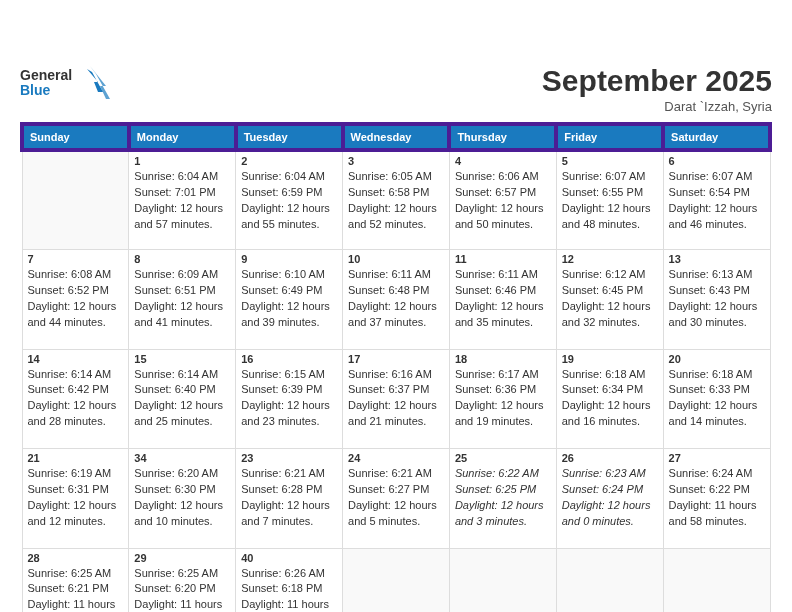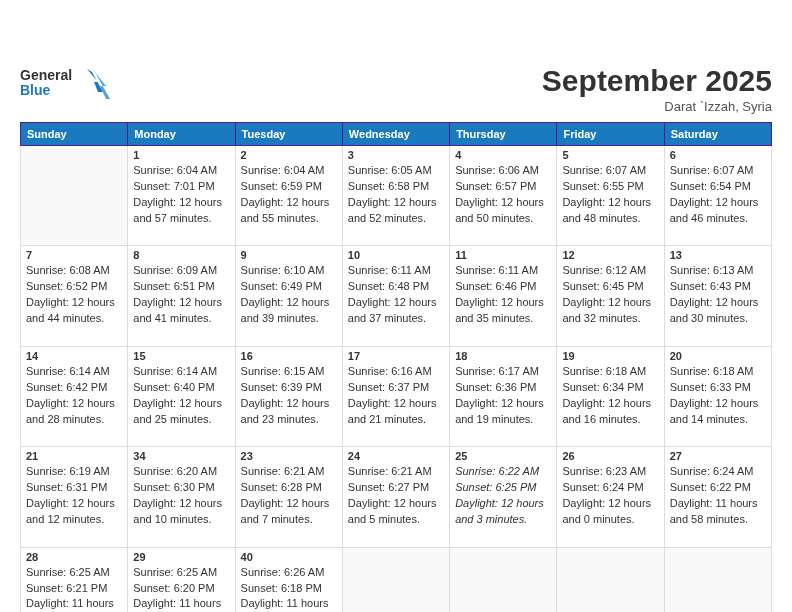--- a/index.html
+++ b/index.html
@@ -48,21 +48,21 @@
       flex: 1;
       font-size: 9.5px;
     }
     .calendar th {
       background: #1a7abf;
       color: #fff;
       text-align: left;
       padding: 5px 6px;
       font-size: 11px;
       font-weight: bold;
-      border: 1px solid #4c1d95;
+      border: 4px solid #4c1d95;
     }
     .calendar td {
       vertical-align: top;
       border: 1px solid #ddd;
       padding: 3px 5px;
       width: calc(100% / 7);
       min-height: 80px;
       height: 88px;
     }
     .day-num {
@@ -298,21 +298,21 @@
           </td>
           <td>
             <span class="day-num">25</span>
             <div class="day-info" style="white-space: pre-line; font-style: italic;">Sunrise: 6:22 AM
 Sunset: 6:25 PM
 Daylight: 12 hours
 and 3 minutes.</div>
           </td>
           <td>
             <span class="day-num">26</span>
-            <div class="day-info" style="white-space: pre-line;">Sunrise: 6:23 AM
+            <div class="day-info" style="white-space: pre-line; font-style: italic;">Sunrise: 6:23 AM
 Sunset: 6:24 PM
 Daylight: 12 hours
 and 0 minutes.</div>
           </td>
           <td>
             <span class="day-num">27</span>
             <div class="day-info" style="white-space: pre-line;">Sunrise: 6:24 AM
 Sunset: 6:22 PM
 Daylight: 11 hours
 and 58 minutes.</div>

